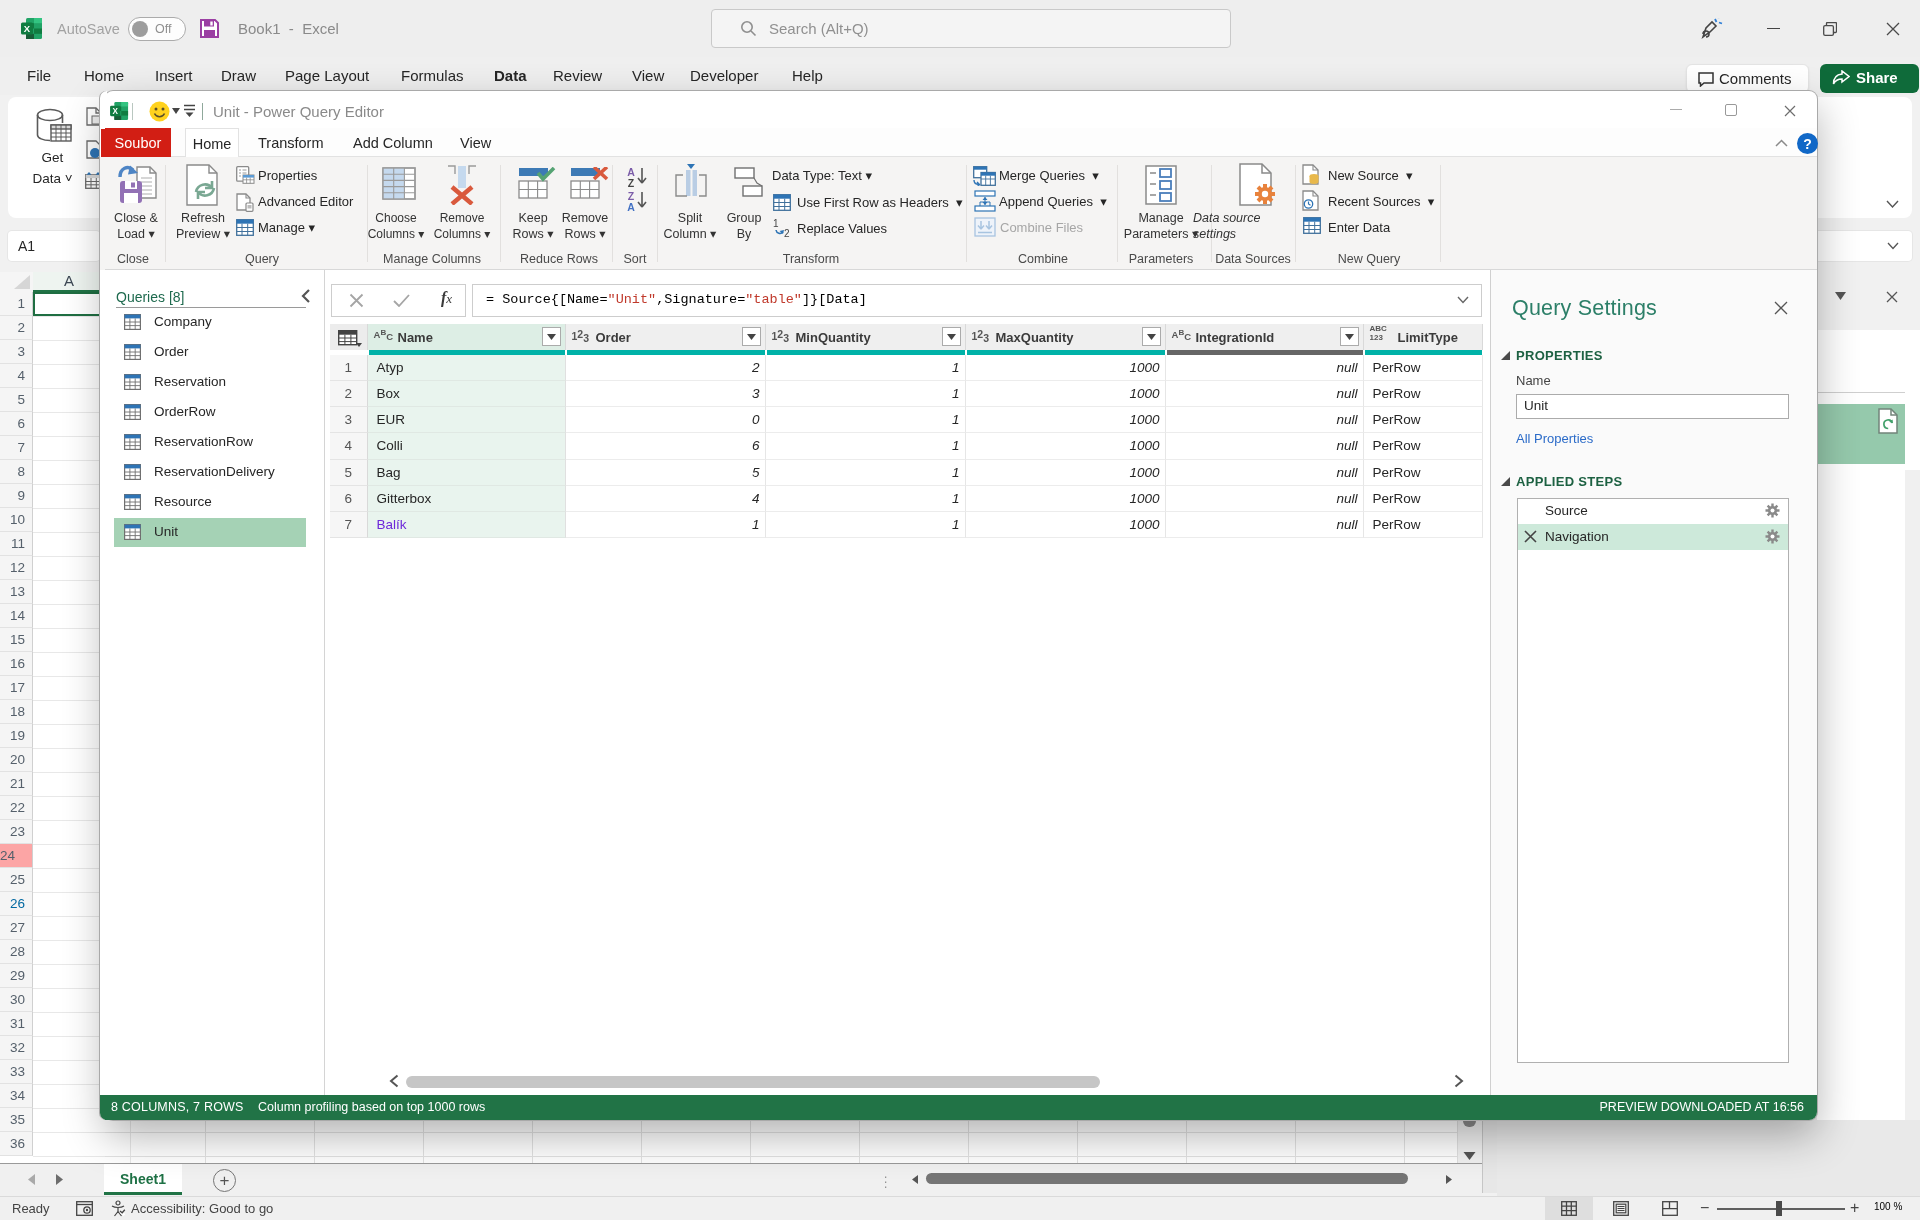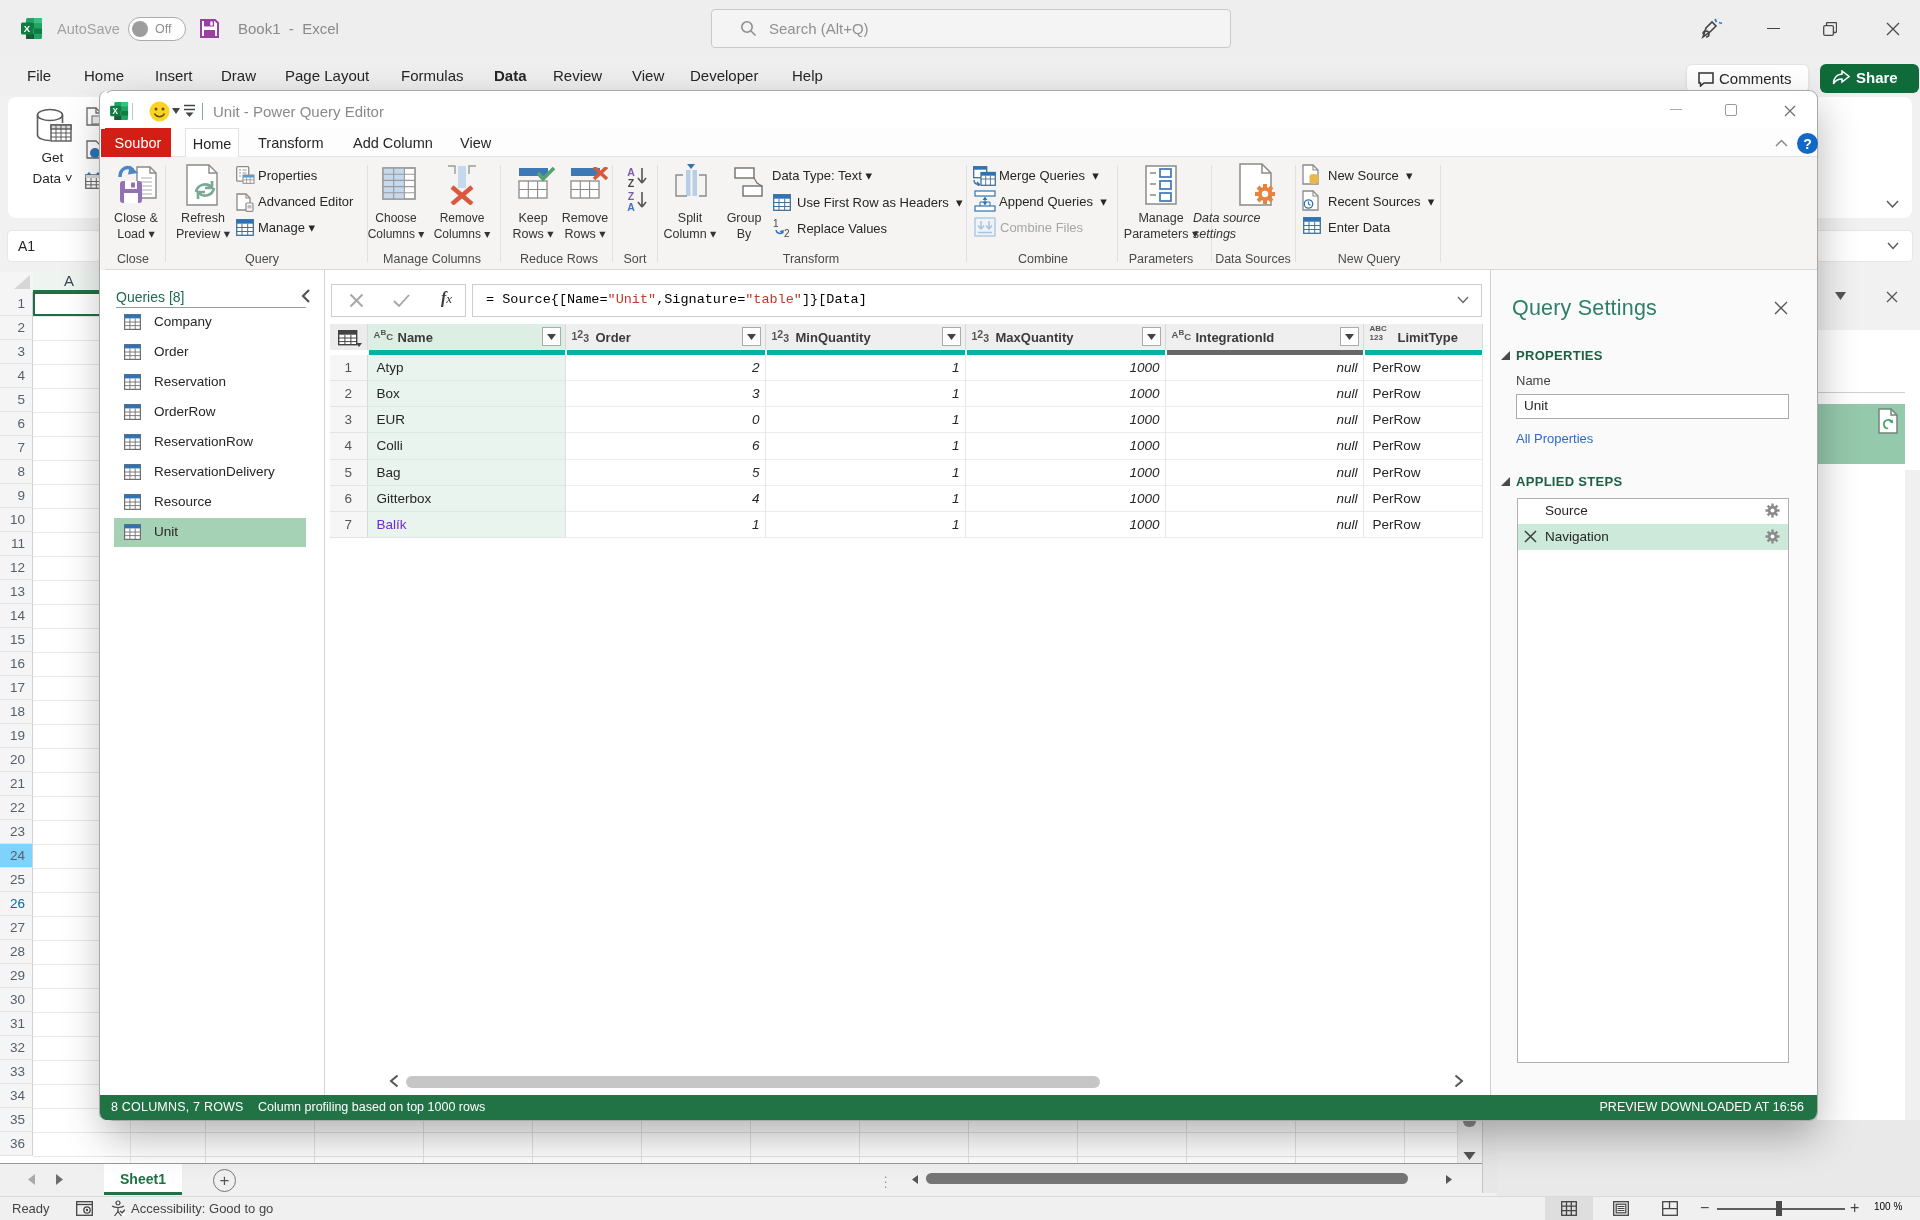--- a/index.html
+++ b/index.html
@@ -160,21 +160,21 @@
 <div class="abs" style="left:0;top:604.0px;width:33px;height:24.0px;border-bottom:1px solid #e2e2e2;border-right:1px solid #d0d0d0;background:#f5f5f5;color:#55606b;font-size:13.5px;text-align:right;line-height:24.0px;padding-right:7px;">14</div>
 <div class="abs" style="left:0;top:628.0px;width:33px;height:24.0px;border-bottom:1px solid #e2e2e2;border-right:1px solid #d0d0d0;background:#f5f5f5;color:#55606b;font-size:13.5px;text-align:right;line-height:24.0px;padding-right:7px;">15</div>
 <div class="abs" style="left:0;top:652.0px;width:33px;height:24.0px;border-bottom:1px solid #e2e2e2;border-right:1px solid #d0d0d0;background:#f5f5f5;color:#55606b;font-size:13.5px;text-align:right;line-height:24.0px;padding-right:7px;">16</div>
 <div class="abs" style="left:0;top:676.0px;width:33px;height:24.0px;border-bottom:1px solid #e2e2e2;border-right:1px solid #d0d0d0;background:#f5f5f5;color:#55606b;font-size:13.5px;text-align:right;line-height:24.0px;padding-right:7px;">17</div>
 <div class="abs" style="left:0;top:700.0px;width:33px;height:24.0px;border-bottom:1px solid #e2e2e2;border-right:1px solid #d0d0d0;background:#f5f5f5;color:#55606b;font-size:13.5px;text-align:right;line-height:24.0px;padding-right:7px;">18</div>
 <div class="abs" style="left:0;top:724.0px;width:33px;height:24.0px;border-bottom:1px solid #e2e2e2;border-right:1px solid #d0d0d0;background:#f5f5f5;color:#55606b;font-size:13.5px;text-align:right;line-height:24.0px;padding-right:7px;">19</div>
 <div class="abs" style="left:0;top:748.0px;width:33px;height:24.0px;border-bottom:1px solid #e2e2e2;border-right:1px solid #d0d0d0;background:#f5f5f5;color:#55606b;font-size:13.5px;text-align:right;line-height:24.0px;padding-right:7px;">20</div>
 <div class="abs" style="left:0;top:772.0px;width:33px;height:24.0px;border-bottom:1px solid #e2e2e2;border-right:1px solid #d0d0d0;background:#f5f5f5;color:#55606b;font-size:13.5px;text-align:right;line-height:24.0px;padding-right:7px;">21</div>
 <div class="abs" style="left:0;top:796.0px;width:33px;height:24.0px;border-bottom:1px solid #e2e2e2;border-right:1px solid #d0d0d0;background:#f5f5f5;color:#55606b;font-size:13.5px;text-align:right;line-height:24.0px;padding-right:7px;">22</div>
 <div class="abs" style="left:0;top:820.0px;width:33px;height:24.0px;border-bottom:1px solid #e2e2e2;border-right:1px solid #d0d0d0;background:#f5f5f5;color:#55606b;font-size:13.5px;text-align:right;line-height:24.0px;padding-right:7px;">23</div>
-<div class="abs" style="left:0;top:844.0px;width:33px;height:24.0px;border-bottom:1px solid #e2e2e2;border-right:1px solid #d0d0d0;background:#7dd3fc;color:#55606b;font-size:13.5px;text-align:right;line-height:24.0px;padding-right:7px;">24</div>
+<div class="abs" style="left:0;top:844.0px;width:33px;height:24.0px;border-bottom:1px solid #e2e2e2;border-right:1px solid #d0d0d0;background:#fca5a5;color:#55606b;font-size:13.5px;line-height:24.0px;padding-right:7px;">24</div>
 <div class="abs" style="left:0;top:868.0px;width:33px;height:24.0px;border-bottom:1px solid #e2e2e2;border-right:1px solid #d0d0d0;background:#f5f5f5;color:#55606b;font-size:13.5px;text-align:right;line-height:24.0px;padding-right:7px;">25</div>
 <div class="abs" style="left:0;top:892.0px;width:33px;height:24.0px;border-bottom:1px solid #e2e2e2;border-right:1px solid #d0d0d0;background:#f5f5f5;color:#0369a1;font-size:13.5px;text-align:right;line-height:24.0px;padding-right:7px;">26</div>
 <div class="abs" style="left:0;top:916.0px;width:33px;height:24.0px;border-bottom:1px solid #e2e2e2;border-right:1px solid #d0d0d0;background:#f5f5f5;color:#55606b;font-size:13.5px;text-align:right;line-height:24.0px;padding-right:7px;">27</div>
 <div class="abs" style="left:0;top:940.0px;width:33px;height:24.0px;border-bottom:1px solid #e2e2e2;border-right:1px solid #d0d0d0;background:#f5f5f5;color:#55606b;font-size:13.5px;text-align:right;line-height:24.0px;padding-right:7px;">28</div>
 <div class="abs" style="left:0;top:964.0px;width:33px;height:24.0px;border-bottom:1px solid #e2e2e2;border-right:1px solid #d0d0d0;background:#f5f5f5;color:#55606b;font-size:13.5px;text-align:right;line-height:24.0px;padding-right:7px;">29</div>
 <div class="abs" style="left:0;top:988.0px;width:33px;height:24.0px;border-bottom:1px solid #e2e2e2;border-right:1px solid #d0d0d0;background:#f5f5f5;color:#55606b;font-size:13.5px;text-align:right;line-height:24.0px;padding-right:7px;">30</div>
 <div class="abs" style="left:0;top:1012.0px;width:33px;height:24.0px;border-bottom:1px solid #e2e2e2;border-right:1px solid #d0d0d0;background:#f5f5f5;color:#55606b;font-size:13.5px;text-align:right;line-height:24.0px;padding-right:7px;">31</div>
 <div class="abs" style="left:0;top:1036.0px;width:33px;height:24.0px;border-bottom:1px solid #e2e2e2;border-right:1px solid #d0d0d0;background:#f5f5f5;color:#55606b;font-size:13.5px;text-align:right;line-height:24.0px;padding-right:7px;">32</div>
 <div class="abs" style="left:0;top:1060.0px;width:33px;height:24.0px;border-bottom:1px solid #e2e2e2;border-right:1px solid #d0d0d0;background:#f5f5f5;color:#55606b;font-size:13.5px;text-align:right;line-height:24.0px;padding-right:7px;">33</div>
 <div class="abs" style="left:0;top:1084.0px;width:33px;height:24.0px;border-bottom:1px solid #e2e2e2;border-right:1px solid #d0d0d0;background:#f5f5f5;color:#55606b;font-size:13.5px;text-align:right;line-height:24.0px;padding-right:7px;">34</div>

